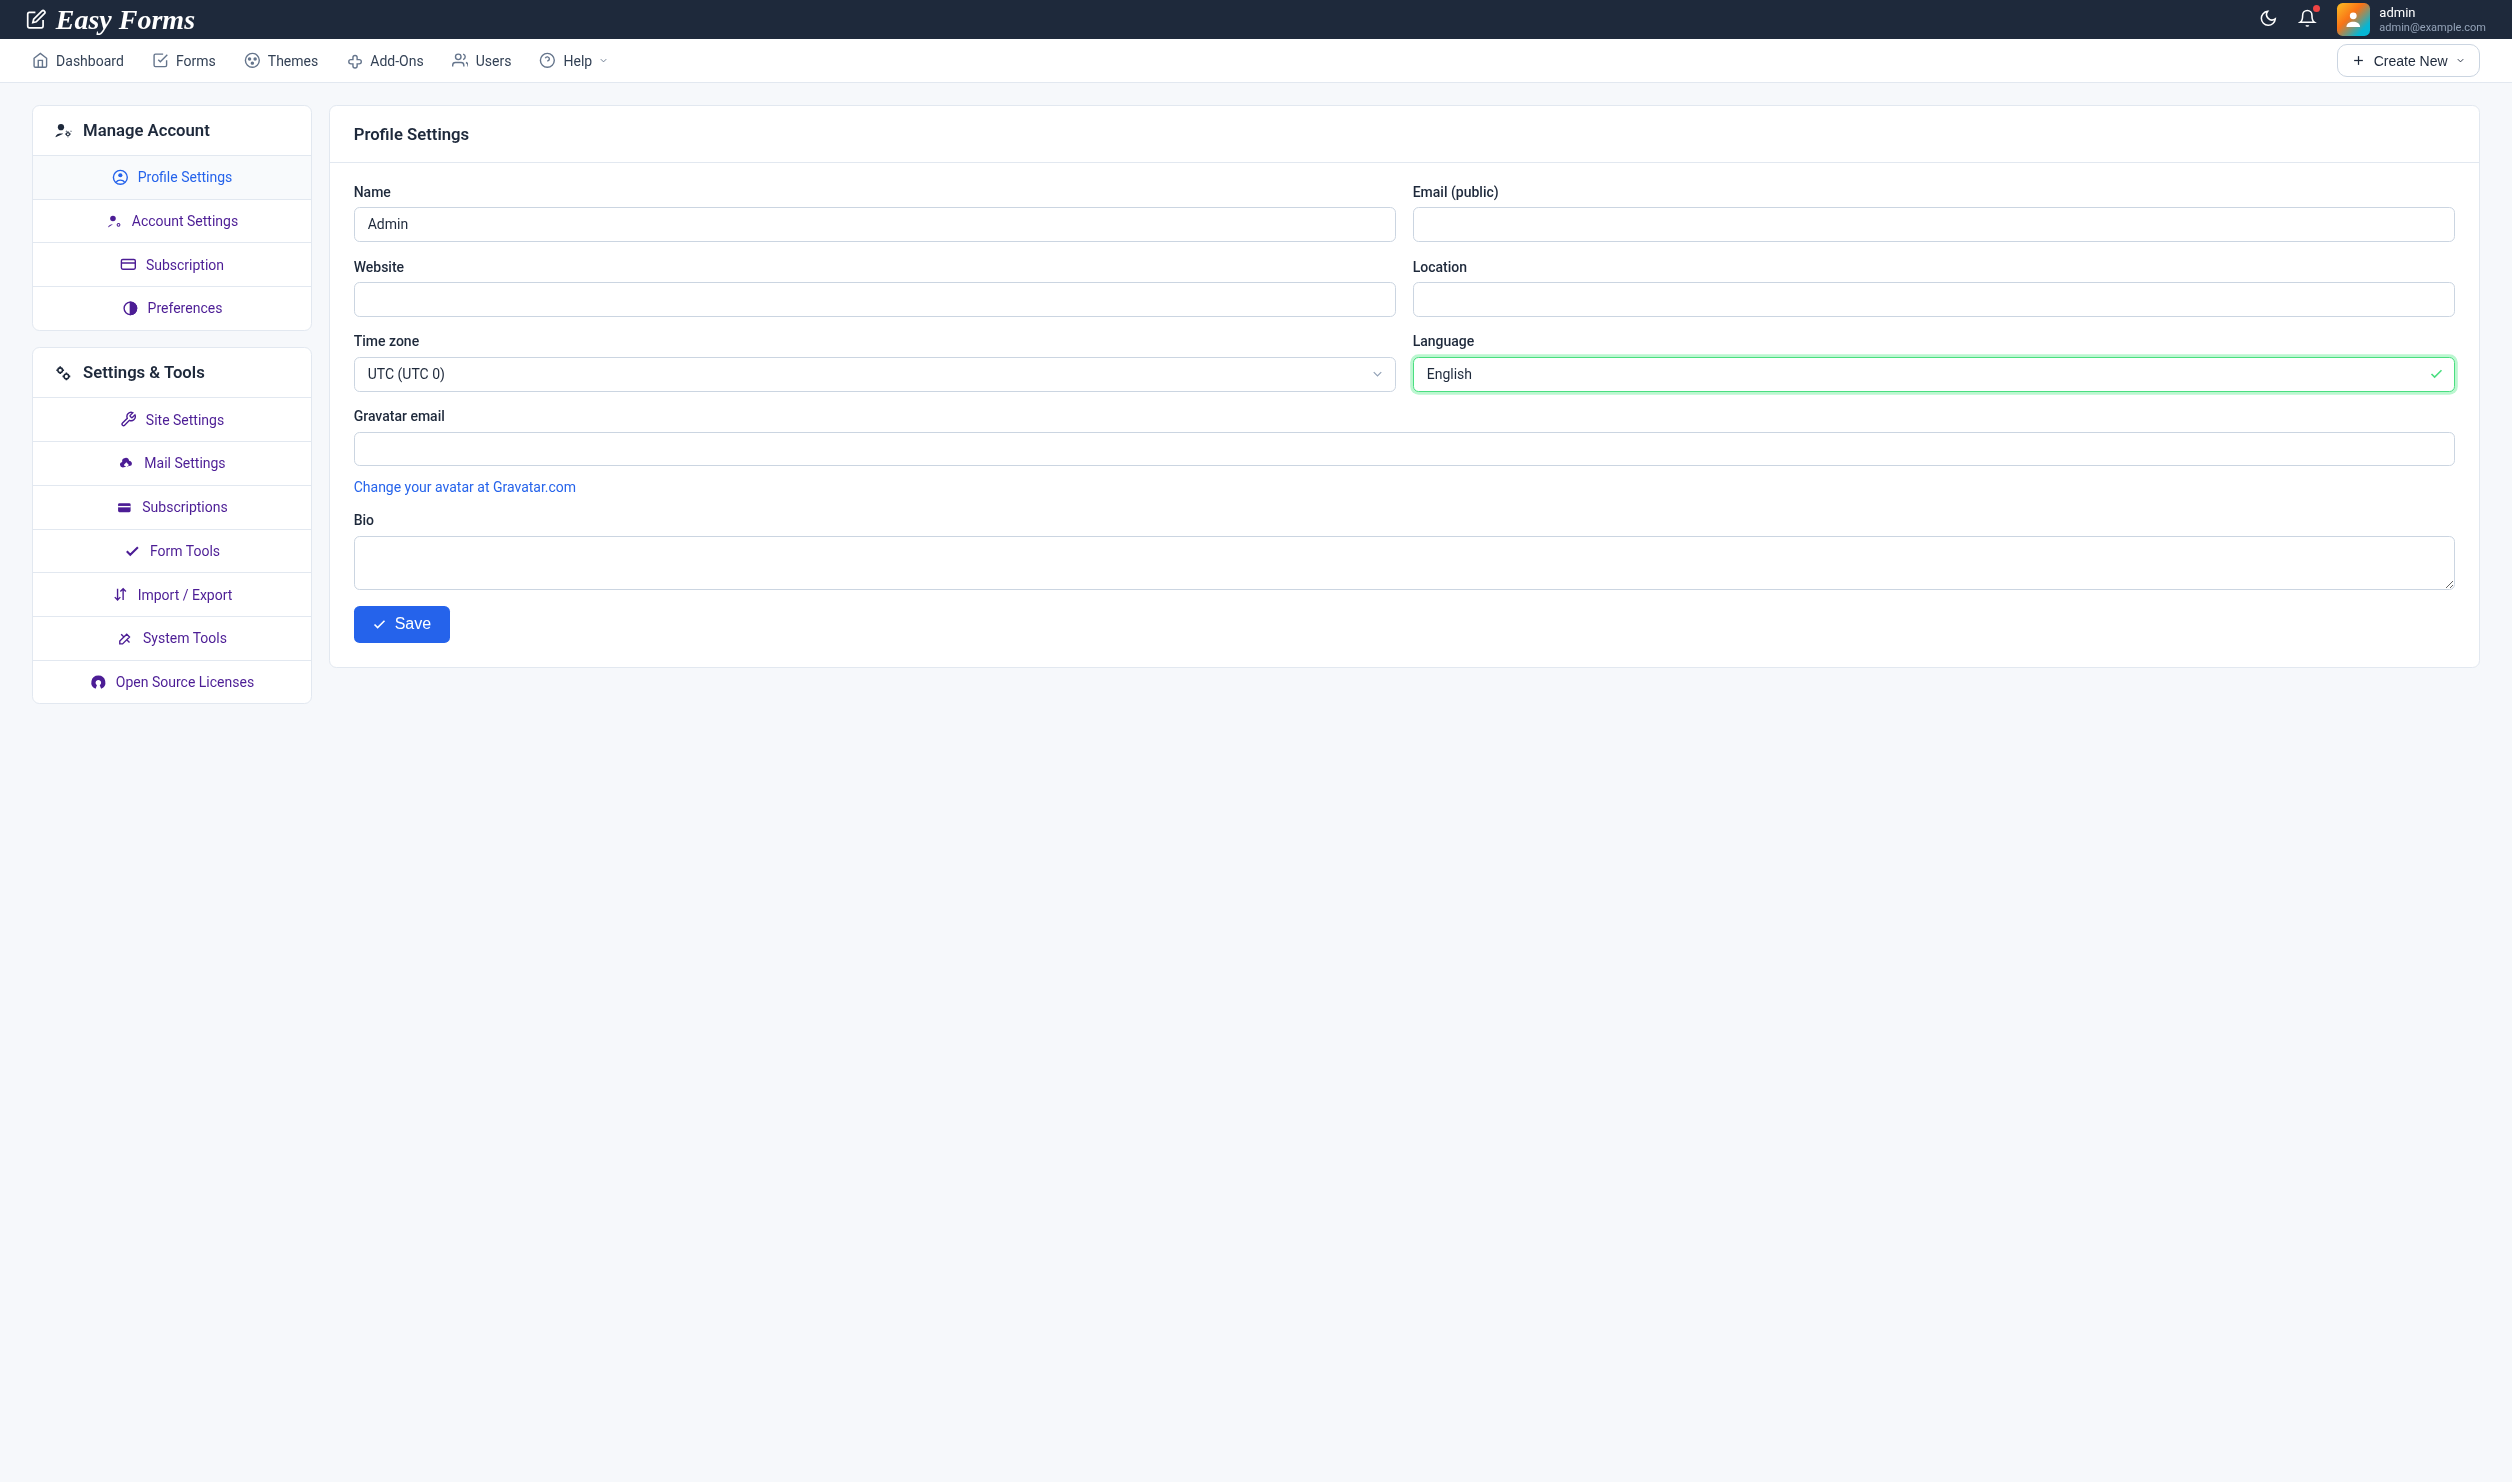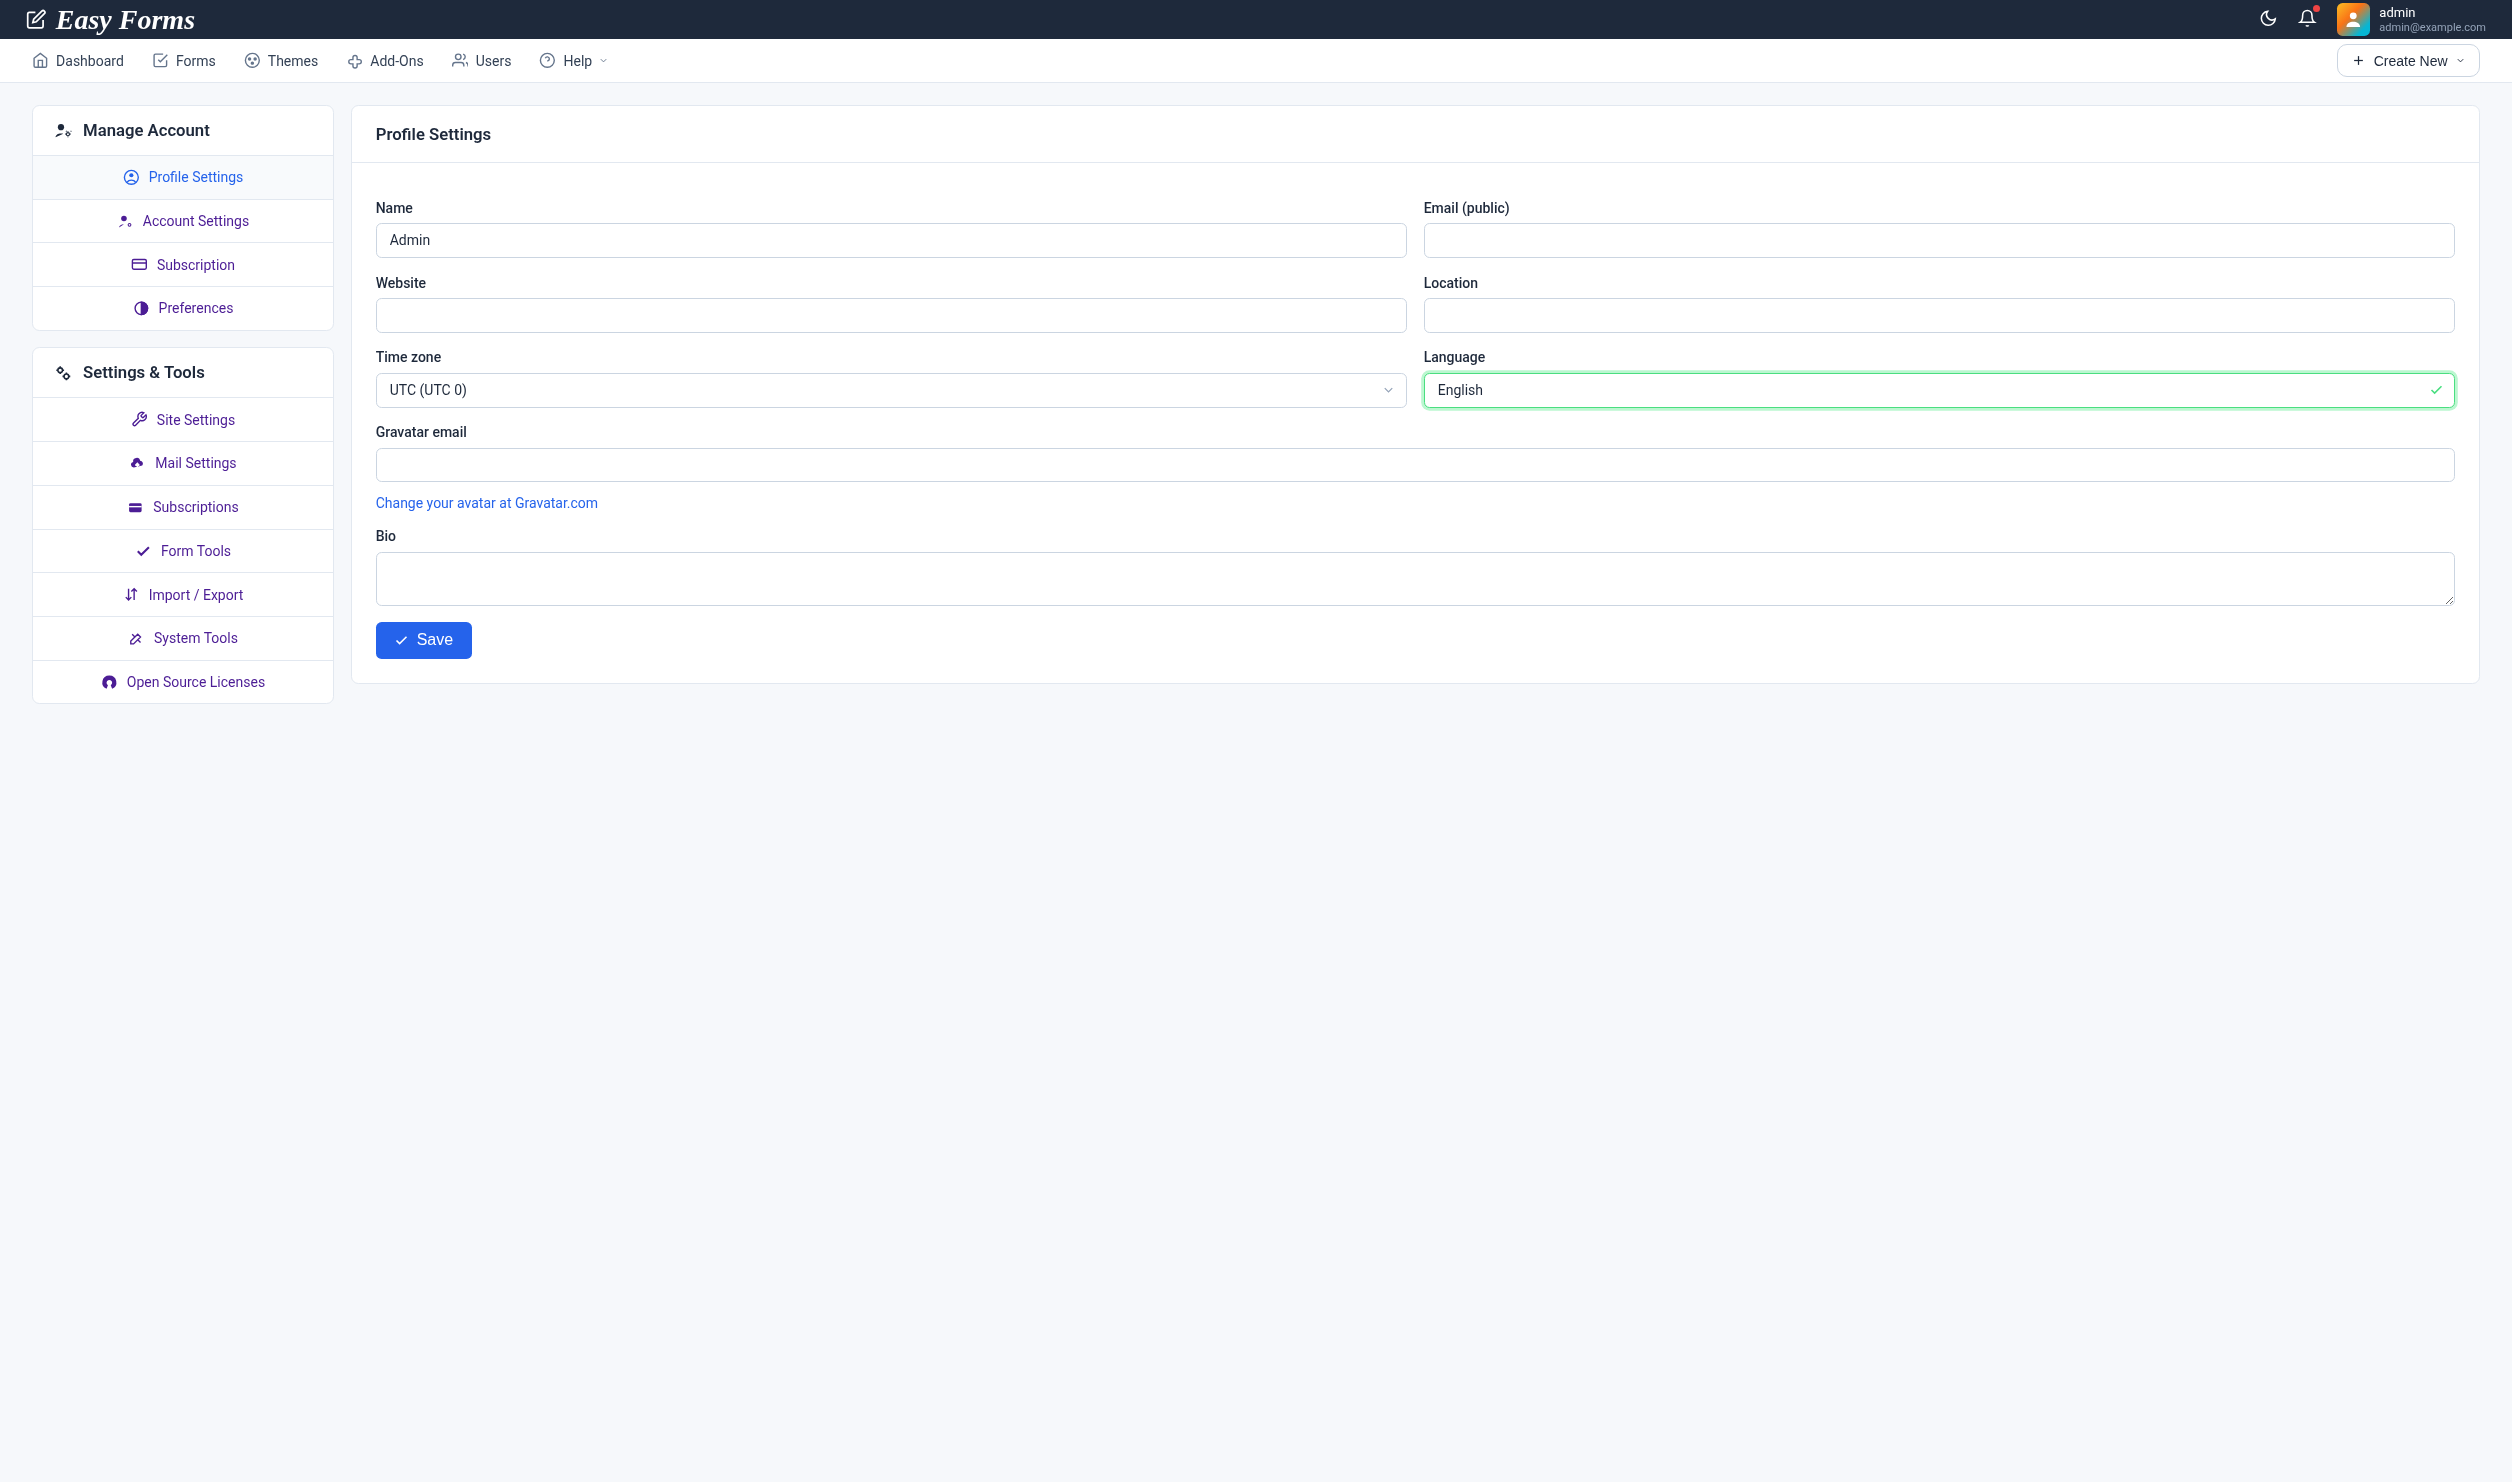--- a/index.html
+++ b/index.html
@@ -112,21 +112,21 @@
 
 
 .page {
   display: flex;
   gap: 16.7px;
   padding: 22px 32px;
 }
 
 
 .sidebar {
-  width: 302px;
+  width: 280px;
   display: flex;
   flex-direction: column;
   gap: 16.7px;
 }
 .card {
   background: #fff;
   border: 0.9px solid #e2e8f0;
   border-radius: 7.4px;
   overflow: hidden;
 }
@@ -173,21 +173,20 @@
   font-weight: 600;
   border-bottom: 0.9px solid #e2e8f0;
 }
 .content-body {
   padding: 20.5px 24px 24px;
 }
 .form-grid {
   display: grid;
   grid-template-columns: 1fr 1fr;
   gap: 16.7px 16.7px;
-  margin-top: 16px;
 }
 .form-field { display: flex; flex-direction: column; gap: 7.4px; }
 .form-field.full { grid-column: 1 / -1; }
 .form-label { font-size: 14px; color: #1e293b; font-weight: 500; }
 .form-input, .form-select, .form-textarea {
   border: 0.9px solid #cbd5e1;
   border-radius: 5.6px;
   padding: 8.4px 13px;
   font-size: 14px;
   color: #1e293b;

